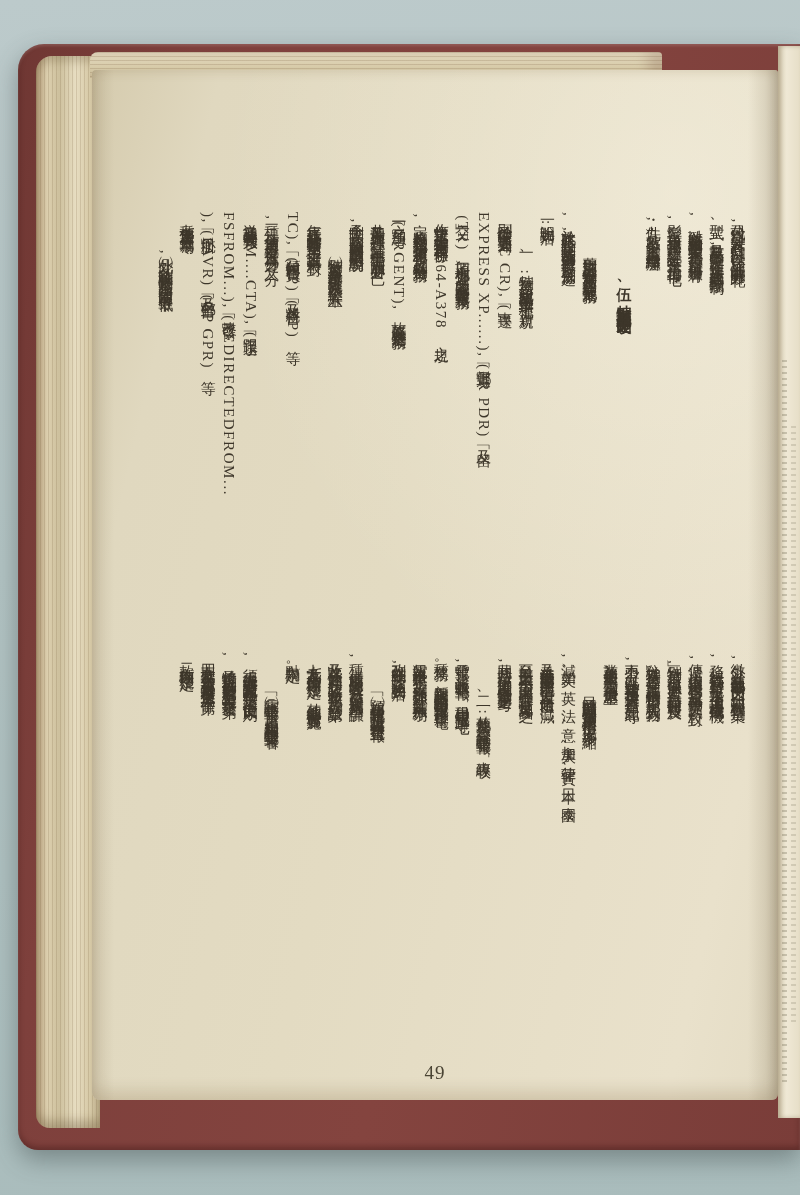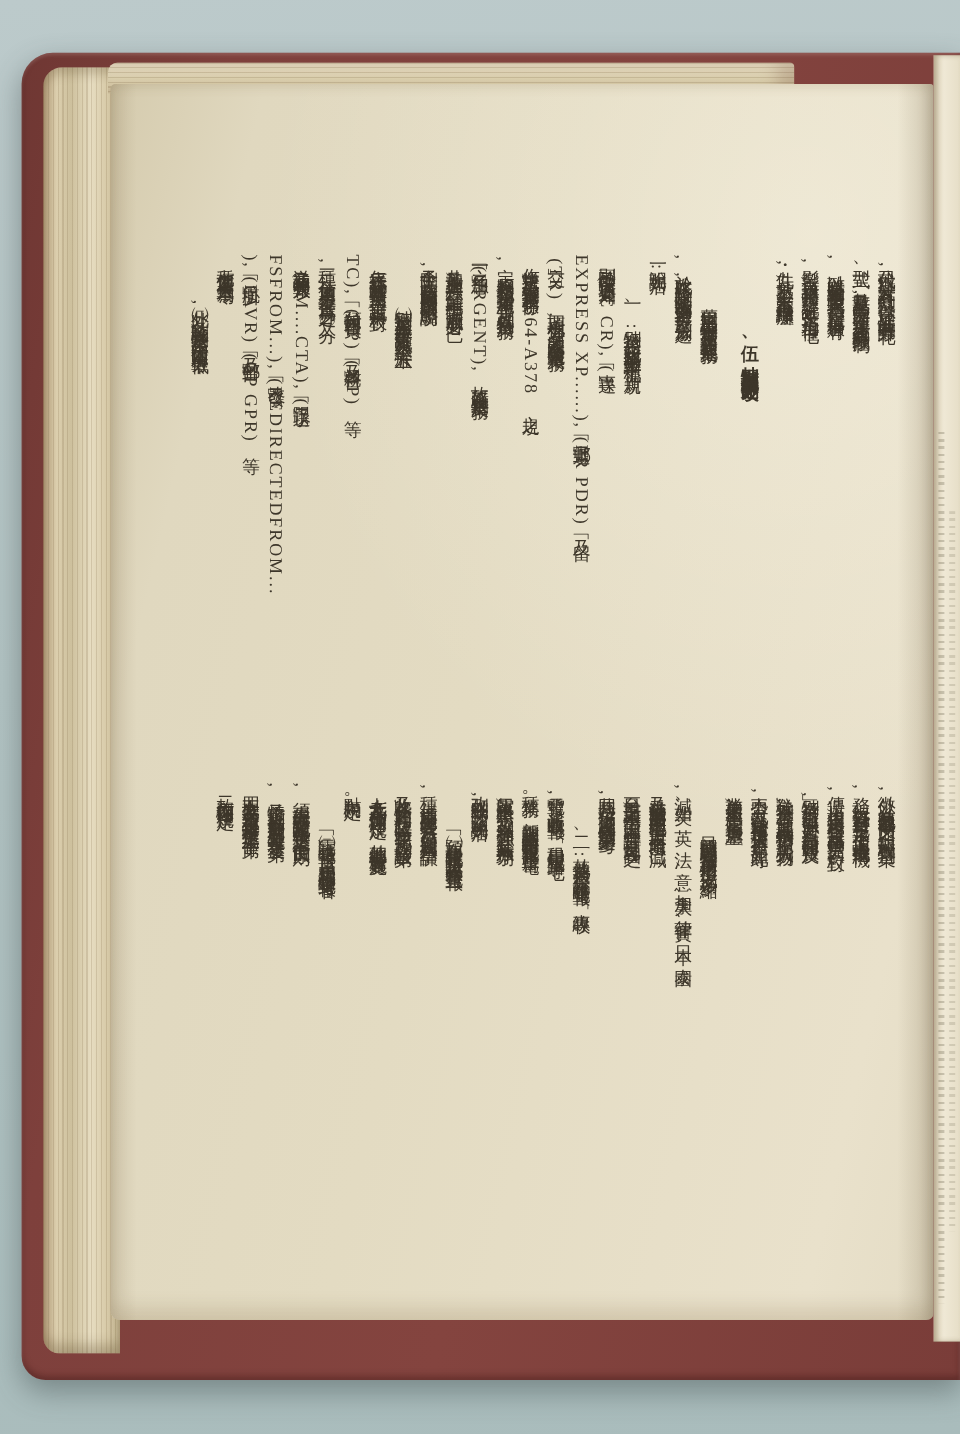--- a/index.html
+++ b/index.html
@@ -125,14 +125,15 @@
         <div class="col" style="padding-top: 0px;">種,僅爲兩種不同之收費方法,與新規則第八章「計價</div>
         <div class="col" style="padding-top: 0px;">及收費」之性質相同,故特將文字簡化,改列於該章第</div>
         <div class="col" style="padding-top: 0px;">七十九及八十兩條作原則性規定。其他細節將於實施要</div>
         <div class="col" style="padding-top: 0px;">點內規定。</div>
         <div class="col" style="padding-top: 33px;">㈡「電話收發電報」,原規定利用電話收發電報者</div>
         <div class="col" style="padding-top: 0px;">,須事先辦理申請登記及預存報費手續,不合便民原則</div>
         <div class="col" style="padding-top: 0px;">,特予修正分別改列於新規則第五章「電報之交發」第</div>
         <div class="col" style="padding-top: 0px;">四十五條及第六章「電報之傳遞及投送」第五十一條第</div>
         <div class="col" style="padding-top: 0px;">二款內作原則性規定。</div>
       </div>
+    <div class="pagenum">49</div>
   </div>
 </div>
 
 </body></html>

